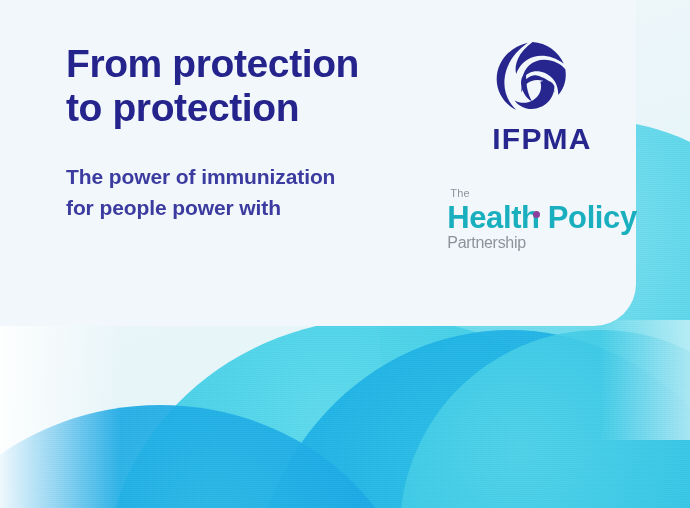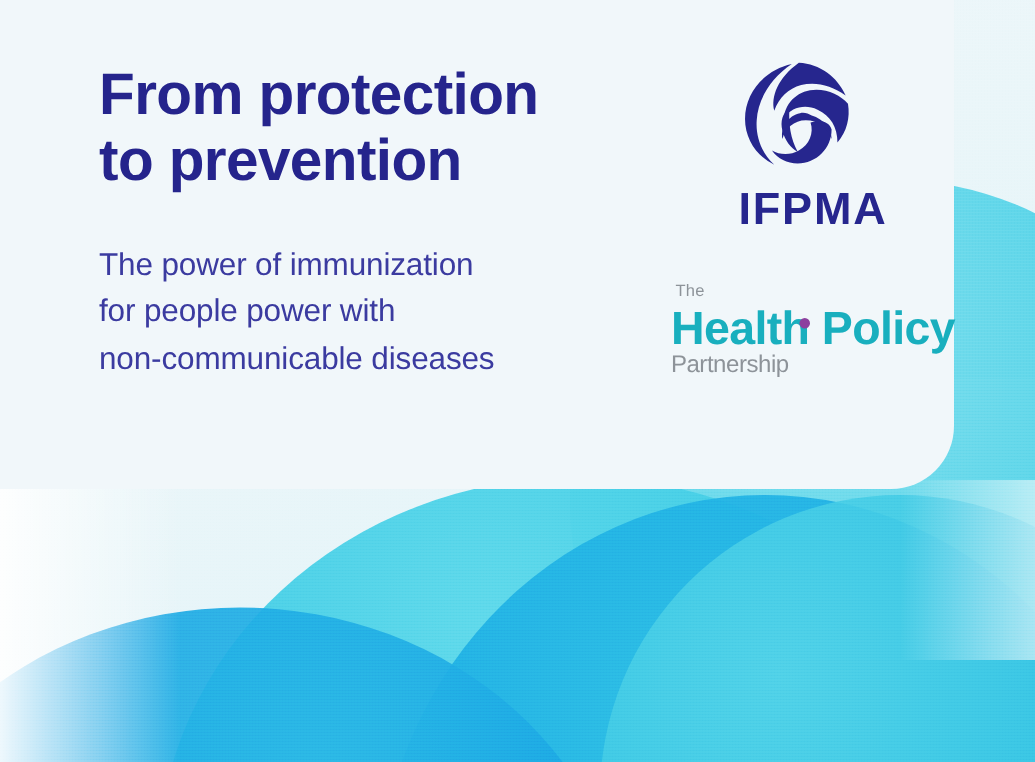--- a/index.html
+++ b/index.html
@@ -110,21 +110,21 @@
     line-height: 1.12;
     font-weight: 700;
     letter-spacing: -0.4px;
     color: #25248c;
   }
   #subtitle {
     margin: 0;
     padding-top: 32px;
     font-size: 21px;
     line-height: 1.48;
-    font-weight: 400;
+    font-weight: 700;
     color: #3b3ba0;
     letter-spacing: -0.1px;
   }
 
   
   #logo-stack {
     position: absolute;
     left: 462px;
     top: 38px;
     width: 160px;
@@ -196,23 +196,23 @@
     <div class="blob blob-d"></div>
     <div class="blob blob-e"></div>
     <div class="edge-fade-left"></div>
     <div class="edge-fade-right"></div>
     <div class="grain"></div>
   </div>
 
   <div id="hero-card">
 
     <div id="title-block">
-      <h1 id="main-title"><span>From protection</span><br><span>to prevention</span></h1>
-
-      <p id="subtitle"><span>The power of immunization</span><br><span>for people power with</span><br><span>non-communicable diseases</span></p>
+      <h1 id="main-title"><span>From protection</span><br><span>to protection</span></h1>
+
+      <p id="subtitle"><span>The power of immunization</span><br><span>for people power with</span><br></p>
     </div>
 
     <div id="logo-stack">
 
       <div id="ifpma-logo">
         <span>
           <svg width="78" height="78" viewBox="0 0 100 100" aria-hidden="true">
             <g fill="#26268e">
               <path d="M50 3 C24 3 3 24 3 50 C3 76 24 97 50 97 C76 97 97 76 97 50 C97 24 76 3 50 3 Z
                        M50 9 C72.6 9 91 27.4 91 50 C91 72.6 72.6 91 50 91 C27.4 91 9 72.6 9 50 C9 27.4 27.4 9 50 9 Z" opacity="0"></path>

